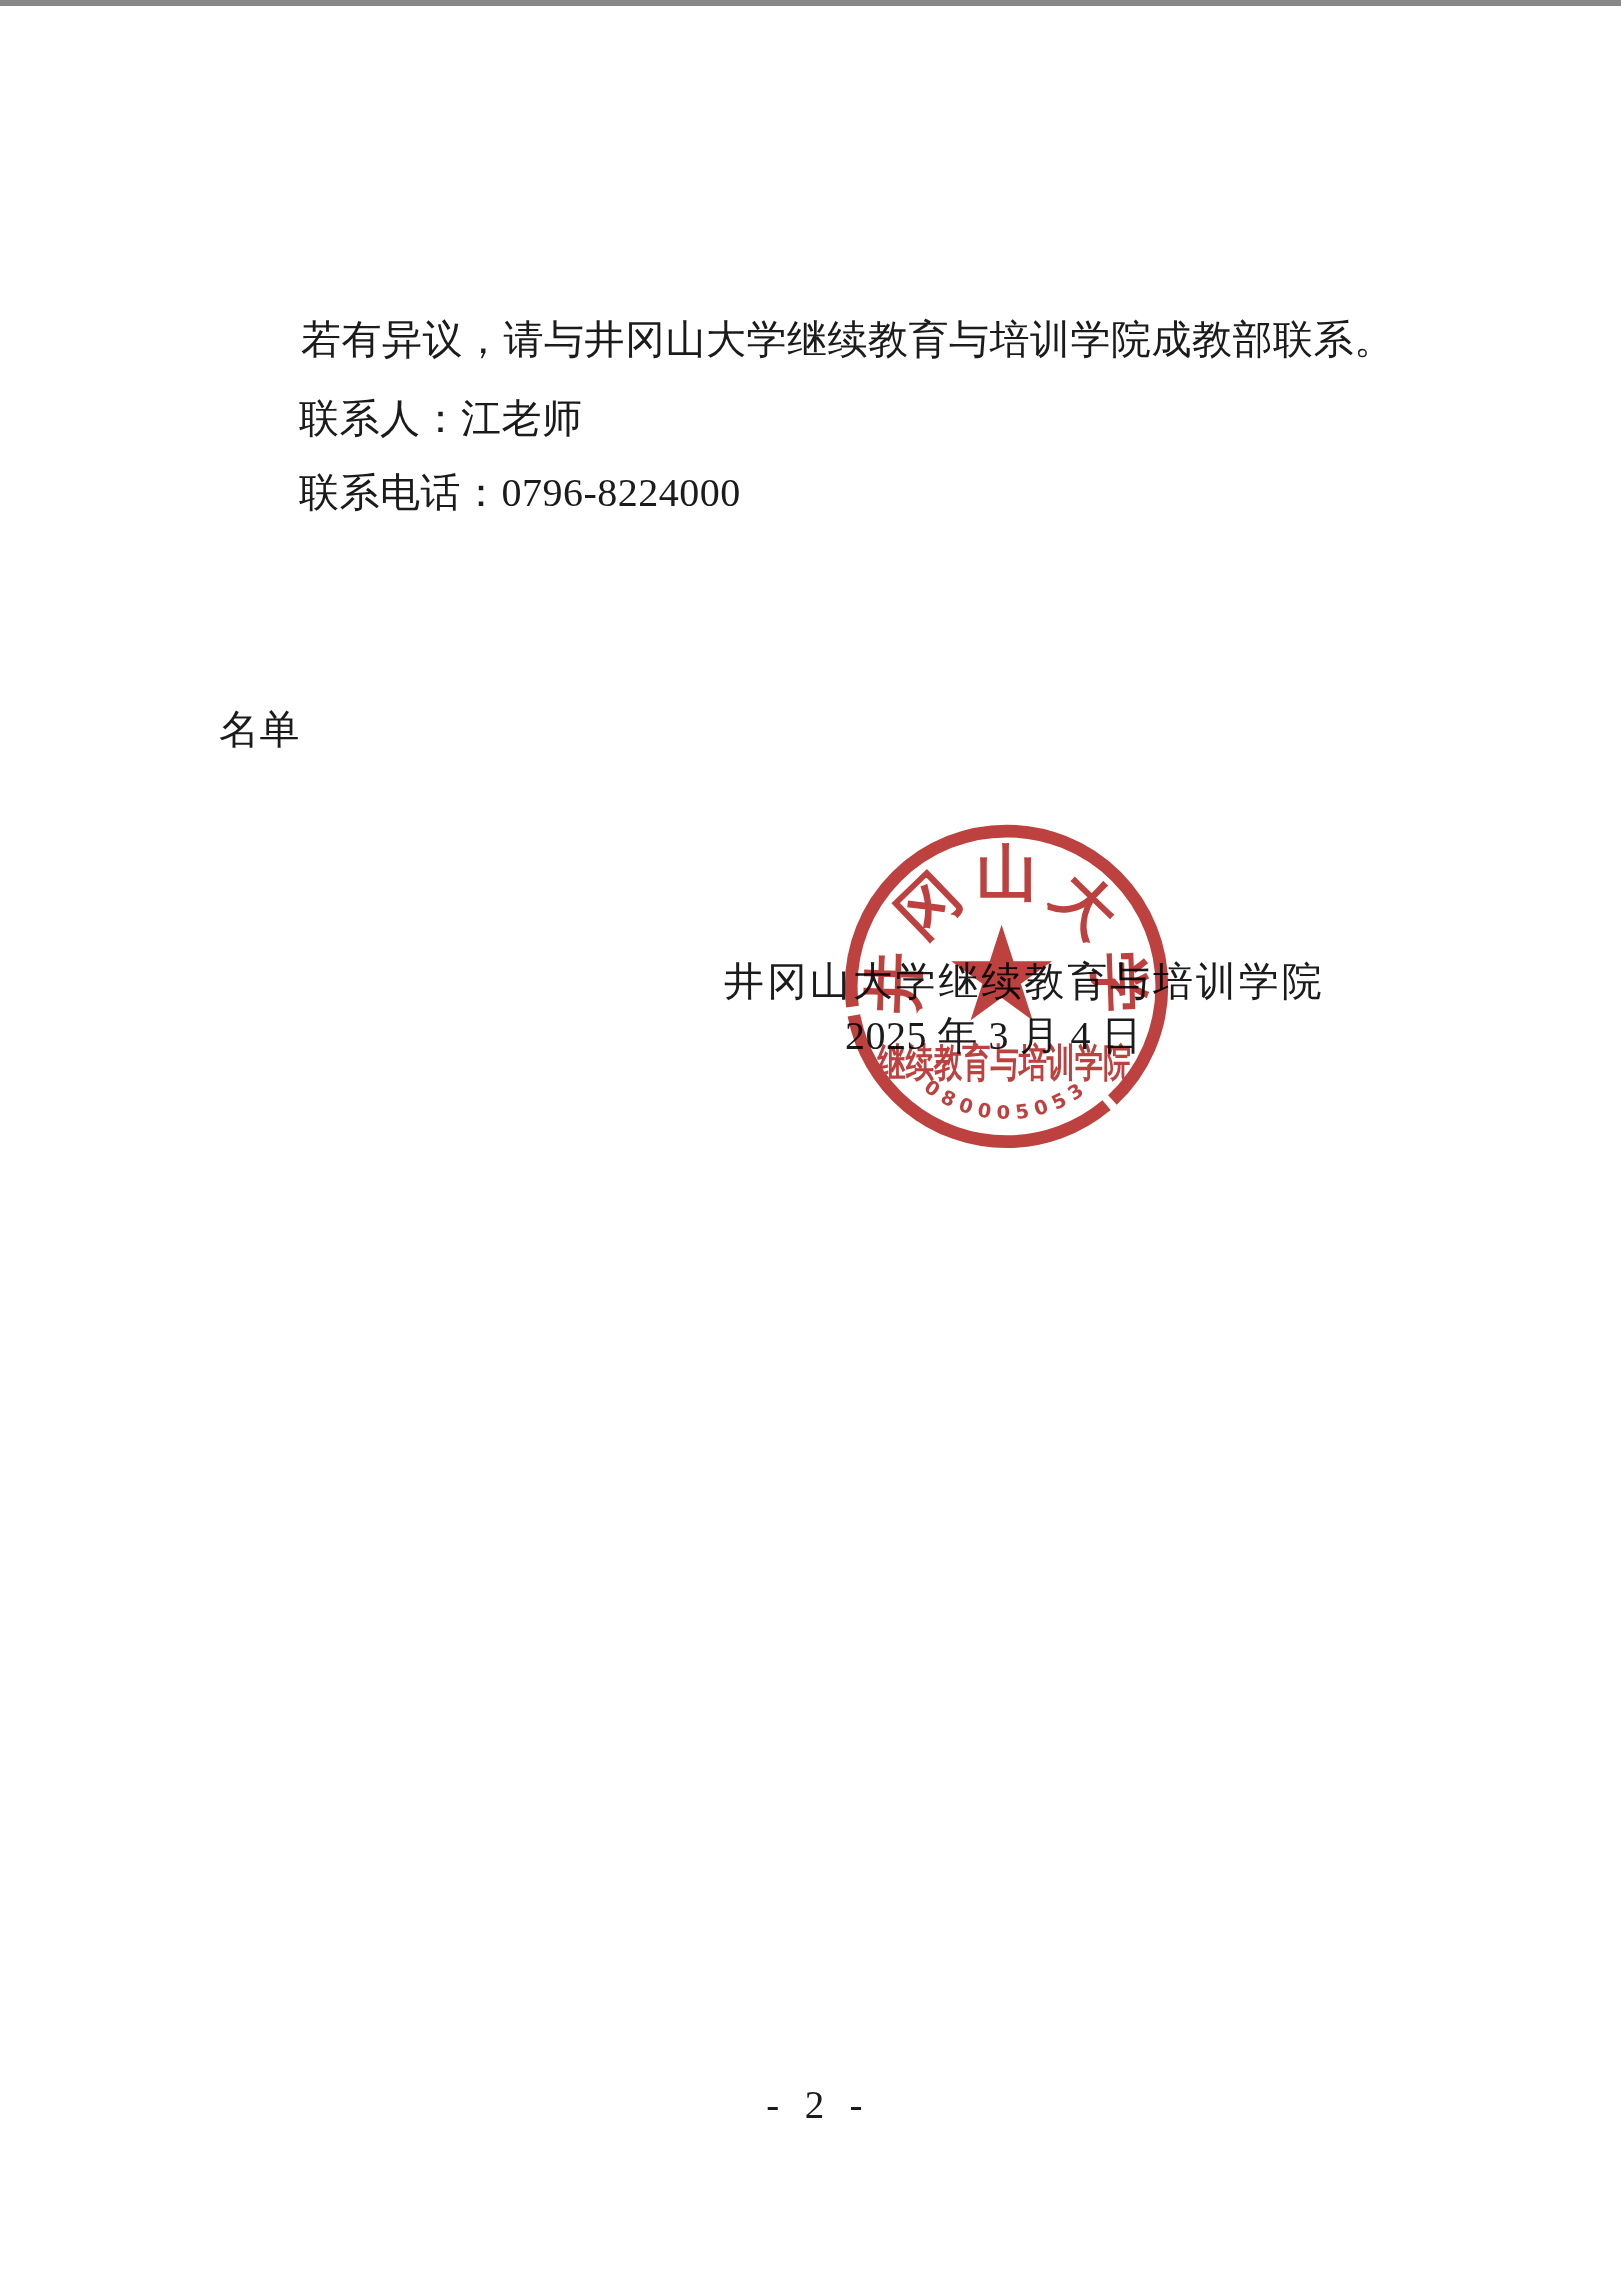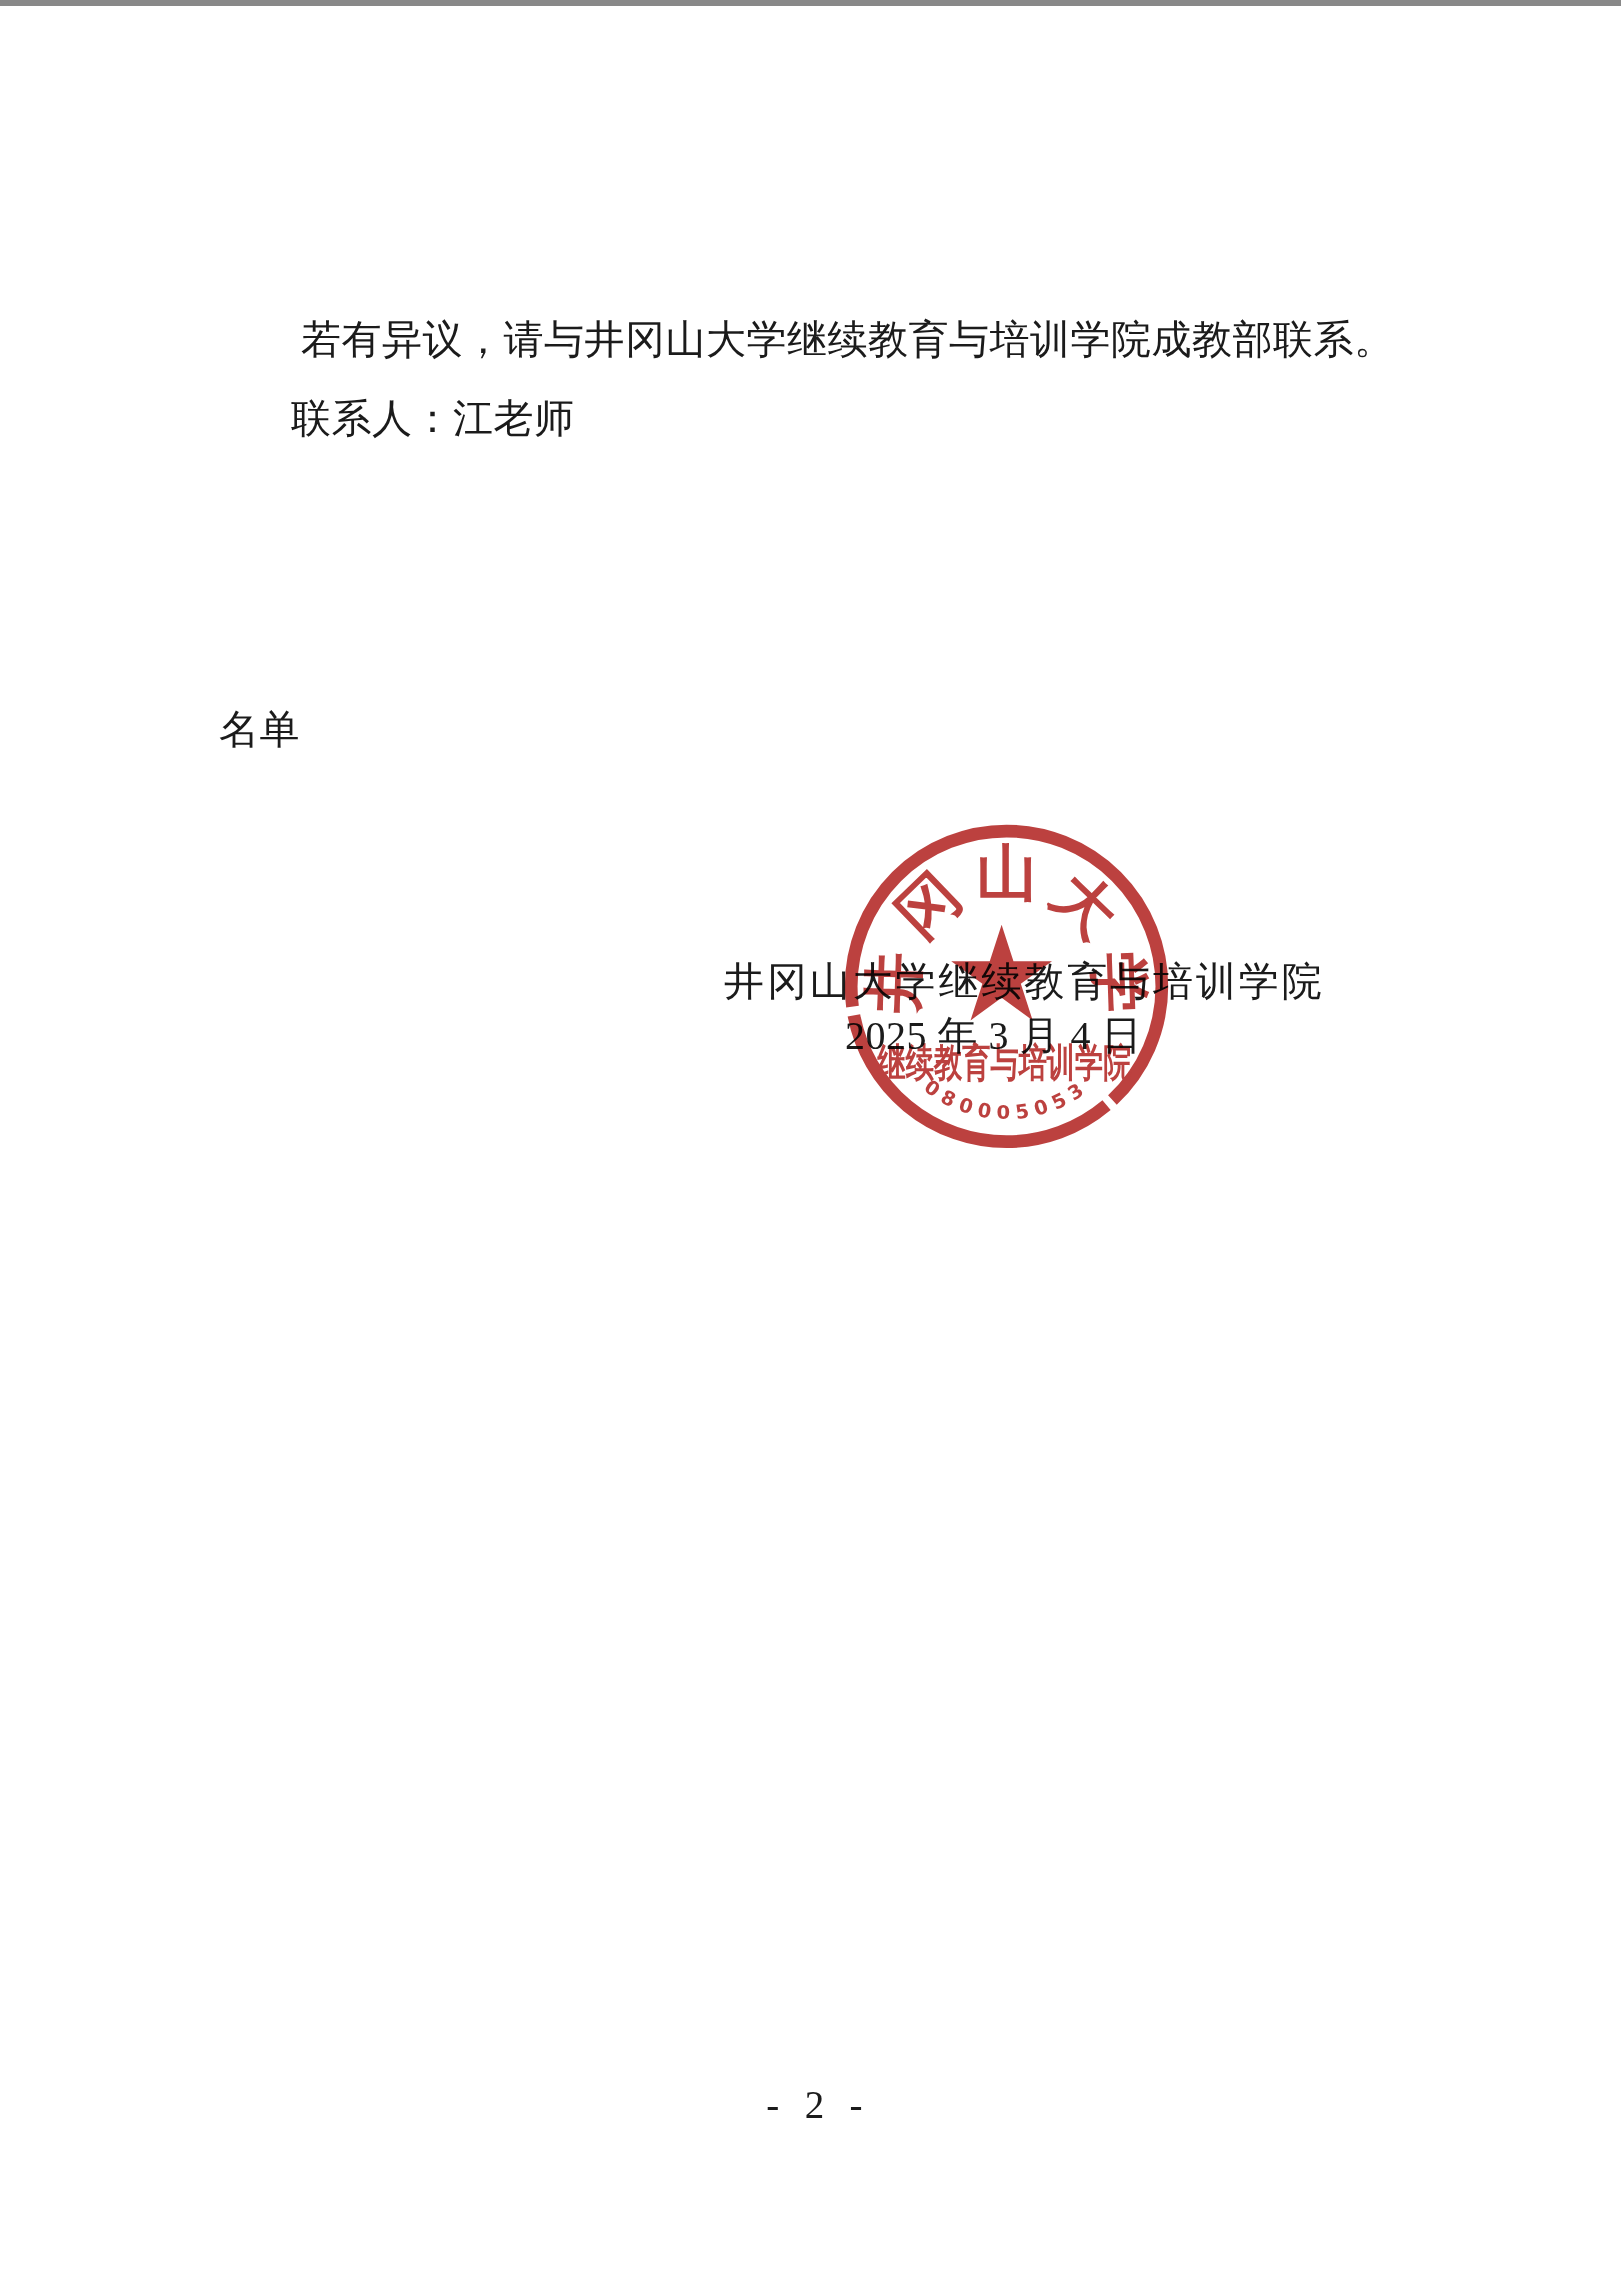--- a/index.html
+++ b/index.html
@@ -56,22 +56,23 @@
     letter-spacing:6.5px;
   }
 </style>
 </head>
 <body>
 
 <div class="page">
 
   <div class="line" style="left:301px;top:312px;">若有异议，请与井冈山大学继续教育与培训学院成教部联系。</div>
 
-  <div class="line" style="left:291px;top:391px;">联系人：江老师</div>
+  <div class="line" style="left:299px;top:391px;">联系人：江老师</div>
 
+  <div class="line" style="left:299px;top:465px;">联系电话：0796-8224000</div>
 
 
   <div class="line" style="left:219px;top:702px;">名单</div>
 
   <div class="line sig" style="left:724px;top:954px;">井冈山大学继续教育与培训学院</div>
 
   <div class="line" style="left:845px;top:1008px;">2025 年 3 月 4 日</div>
 
   <div class="footer">- 2 -</div>
 

